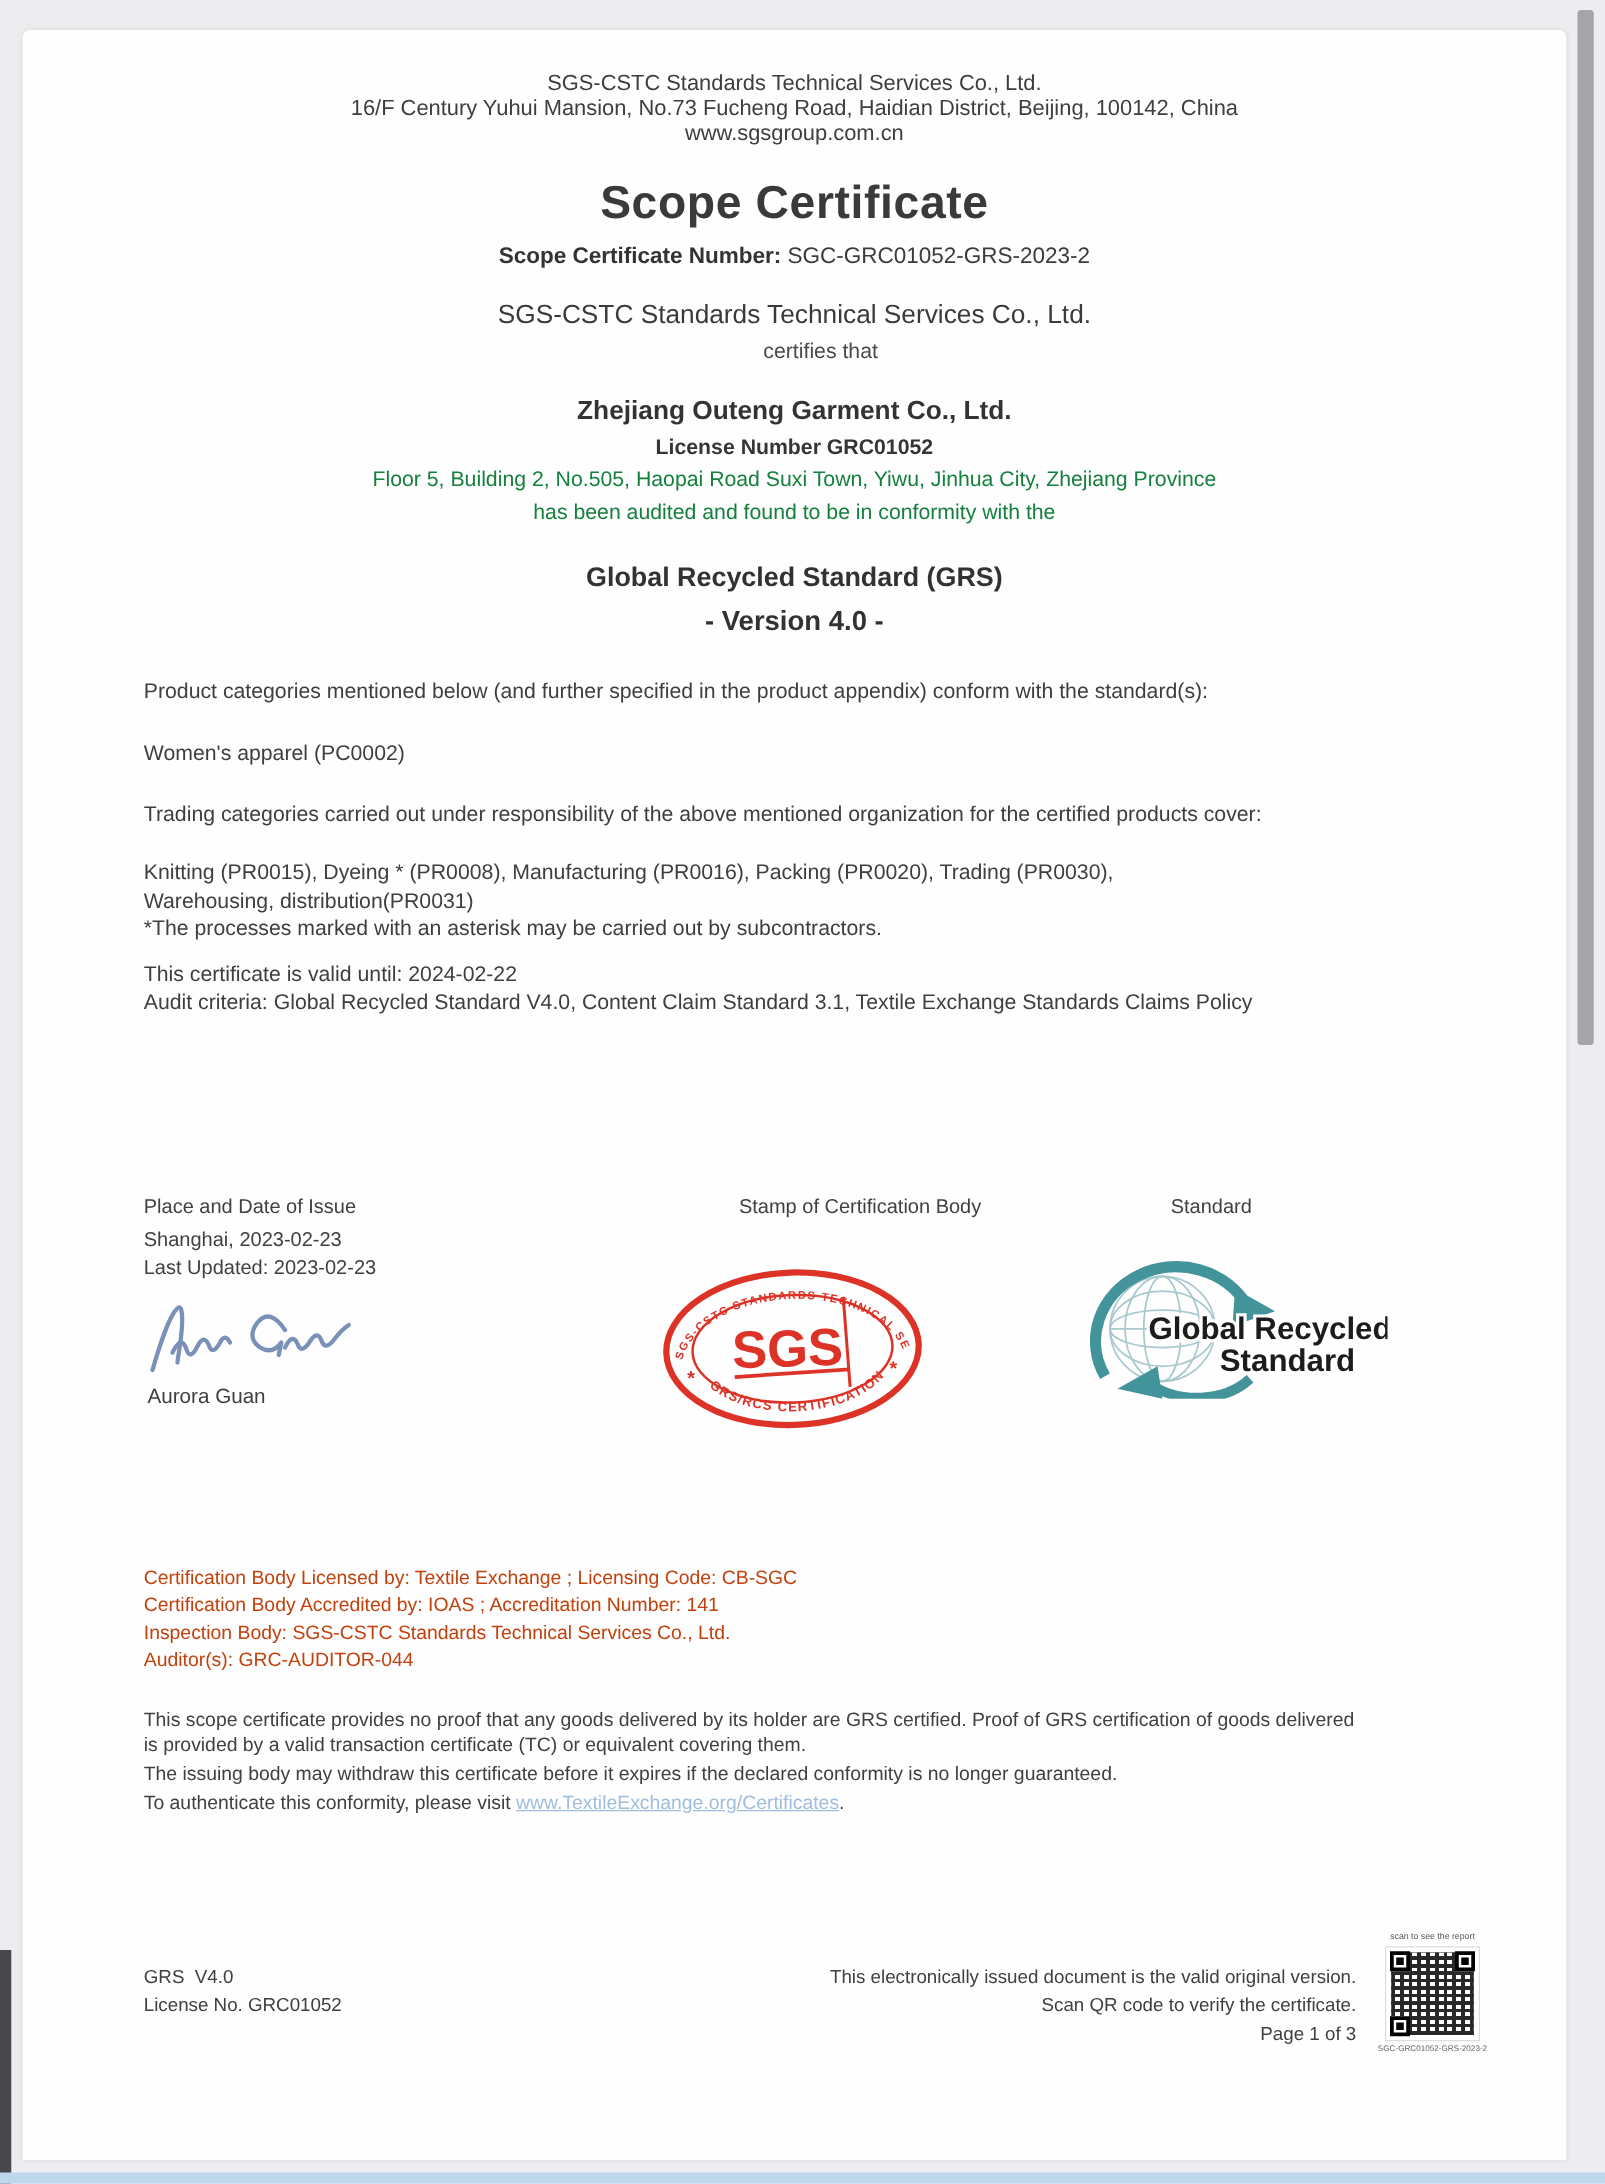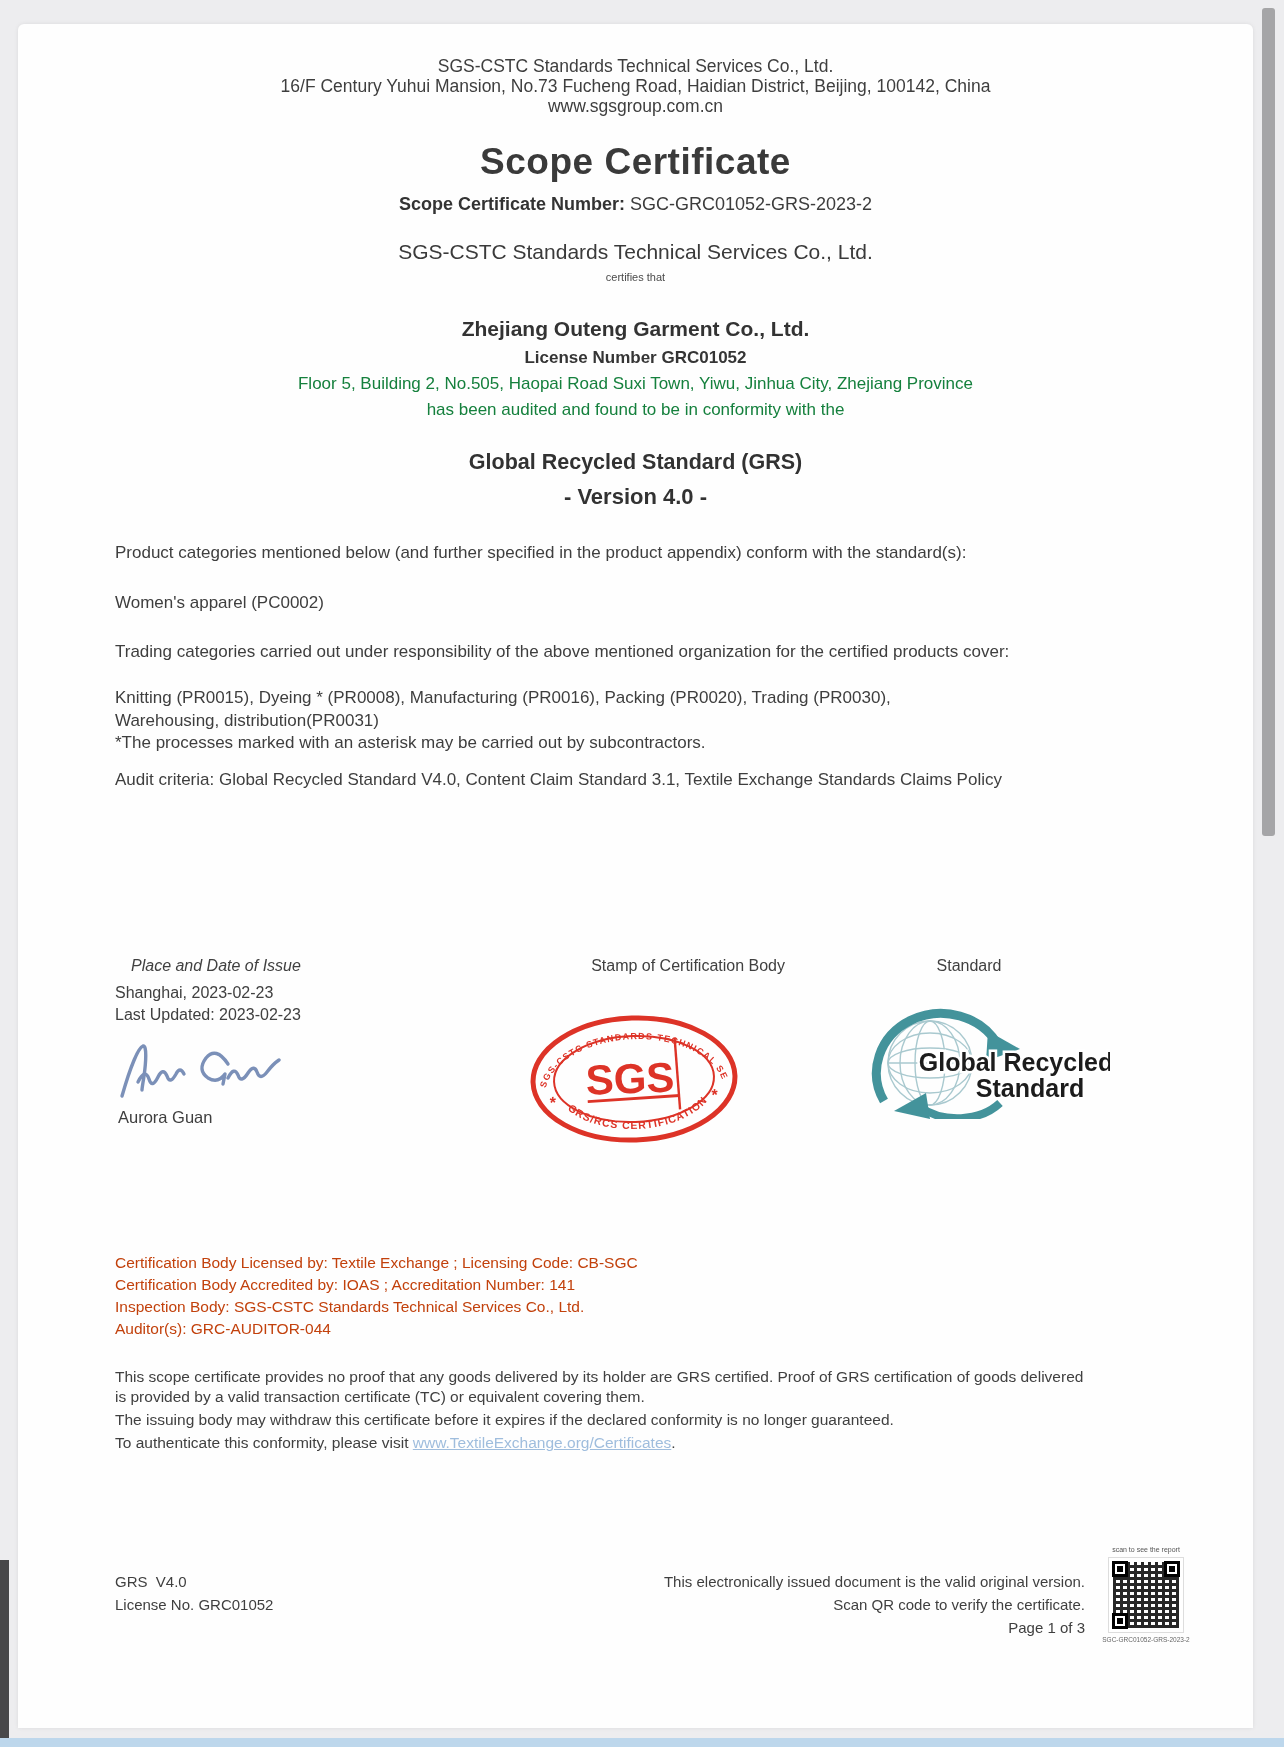--- a/index.html
+++ b/index.html
@@ -14,21 +14,21 @@
     left:18px;top:24px;width:1235px;height:1704px;
     background:#fefefe;border-radius:6px 6px 0 0;
     box-shadow:0 0 4px rgba(0,0,0,.08);
   }
   .center-band{left:18px;width:1235px;text-align:center;}
   .hdr-line{font-size:17.5px;line-height:20px;color:#3e3e3e;}
   .doc-title{font-size:37px;font-weight:bold;color:#3a3a3a;letter-spacing:.5px;}
   .certnum{font-size:18px;color:#3c3c3c;}
   .certnum b{font-weight:bold;color:#333;}
   .certifier{font-size:21px;color:#3a3a3a;}
-  .certifies{font-size:11px;color:#4a4a4a;}
+  .certifies{font-size:17px;color:#4a4a4a;padding-left:21px;}
   .company{font-size:21px;font-weight:bold;color:#333;}
   .license{font-size:17px;font-weight:bold;color:#353535;}
   .plain17{font-size:17px;color:#15803d;text-align:center;}
   .standard{font-size:21.5px;font-weight:bold;color:#323232;}
   .version{font-size:22px;font-weight:bold;color:#323232;}
   .bodytext{font-size:17px;color:#3e3e3e;line-height:22.5px;}
   .leftcol{left:115px;width:975px;}
   .lbl16{font-size:16px;color:#404040;}
   .sig-name{font-size:16.5px;color:#3e3e3e;}
   .details{font-size:15.5px;color:#c2410c;line-height:22px;}
@@ -88,24 +88,25 @@
 <div class="abs leftcol bodytext" style="top:592px;">Women's apparel (PC0002)</div>
 <div class="abs leftcol bodytext" style="top:641px;">Trading categories carried out under responsibility of the above mentioned organization for the certified products cover:</div>
 
 <div class="abs leftcol bodytext" style="top:687px;">
   <div>Knitting (PR0015), Dyeing * (PR0008), Manufacturing (PR0016), Packing (PR0020), Trading (PR0030),</div>
   <div>Warehousing, distribution(PR0031)</div>
   <div>*The processes marked with an asterisk may be carried out by subcontractors.</div>
 </div>
 
 <div class="abs leftcol bodytext" style="top:769px;line-height:21.5px;">
+  <div>This certificate is valid until: 2024-02-22</div>
   <div>Audit criteria: Global Recycled Standard V4.0, Content Claim Standard 3.1, Textile Exchange Standards Claims Policy</div>
 </div>
 
-<div class="abs lbl16" style="left:131px;top:957px;font-style:italic;">Place and Date of Issue</div>
+<div class="abs lbl16" style="left:115px;top:957px;">Place and Date of Issue</div>
 <div class="abs lbl16" style="left:485px;top:957px;width:300px;text-align:right;">Stamp of Certification Body</div>
 <div class="abs lbl16" style="left:889px;top:957px;width:160px;text-align:center;">Standard</div>
 
 <div class="abs lbl16" style="left:115px;top:984px;">Shanghai, 2023-02-23</div>
 <div class="abs lbl16" style="left:115px;top:1006px;">Last Updated: 2023-02-23</div>
 
 <svg class="abs" style="left:116px;top:1038px;" width="190" height="64" viewBox="0 0 190 64">
   <g fill="none" stroke="#7b90b8" stroke-width="3.4" stroke-linecap="round" stroke-linejoin="round">
     <path d="M6,58 C14,30 22,10 27,8 C31,7 30,24 28,38 C27,45 26,50 26,52"></path>
     <path d="M22,44 q7,-14 11,-3 q3,10 9,-2 q5,-10 9,-1 q3,9 9,-2 q4,-8 8,0"></path>

